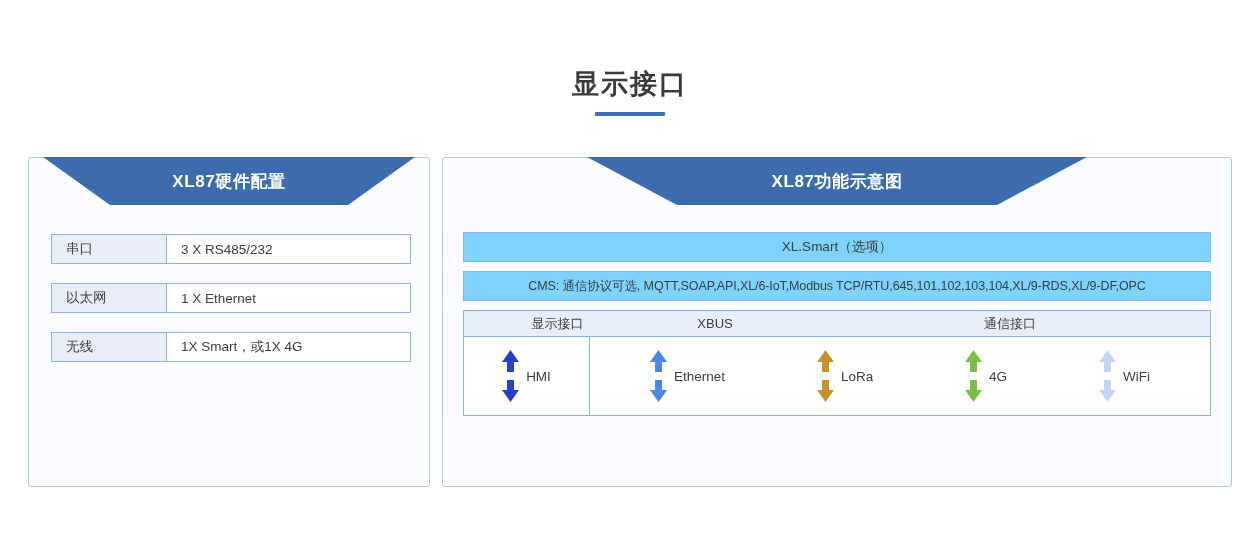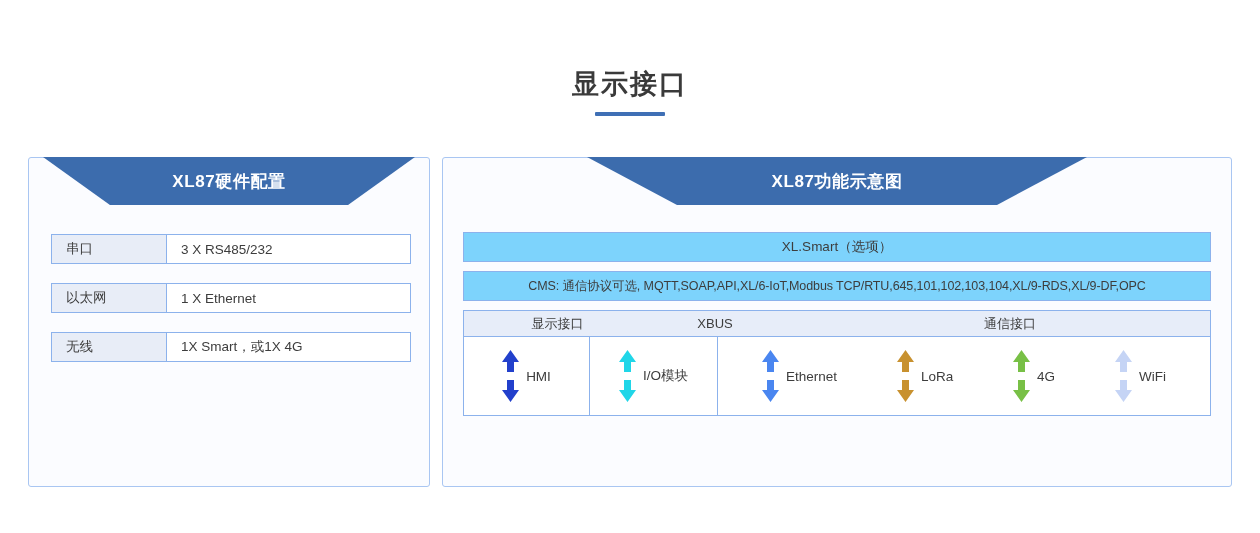--- a/index.html
+++ b/index.html
@@ -284,31 +284,20 @@
               <div class="port">
                 <svg class="arrow" viewBox="0 0 17 52">
                   <polygon points="8.5,0 17,12 12,12 12,22 5,22 5,12 0,12" fill="#2240cc"></polygon>
                   <polygon points="8.5,52 0,40 5,40 5,30 12,30 12,40 17,40" fill="#2240cc"></polygon>
                 </svg>
                 <span class="port-label">HMI</span>
               </div>
             </div>
           </div>
 
-          <div class="bcell col-2">
-            <div class="ports">
-              <div class="port">
-                <svg class="arrow" viewBox="0 0 17 52">
-                  <polygon points="8.5,0 17,12 12,12 12,22 5,22 5,12 0,12" fill="#20d6e8"></polygon>
-                  <polygon points="8.5,52 0,40 5,40 5,30 12,30 12,40 17,40" fill="#20d6e8"></polygon>
-                </svg>
-                <span class="port-label">I/O模块</span>
-              </div>
-            </div>
-          </div>
 
           <div class="bcell col-3">
             <div class="ports">
               <div class="port">
                 <svg class="arrow" viewBox="0 0 17 52">
                   <polygon points="8.5,0 17,12 12,12 12,22 5,22 5,12 0,12" fill="#4a86f0"></polygon>
                   <polygon points="8.5,52 0,40 5,40 5,30 12,30 12,40 17,40" fill="#4a86f0"></polygon>
                 </svg>
                 <span class="port-label">Ethernet</span>
               </div>

